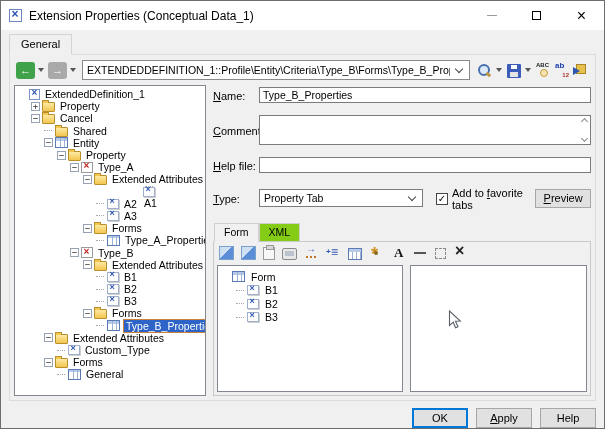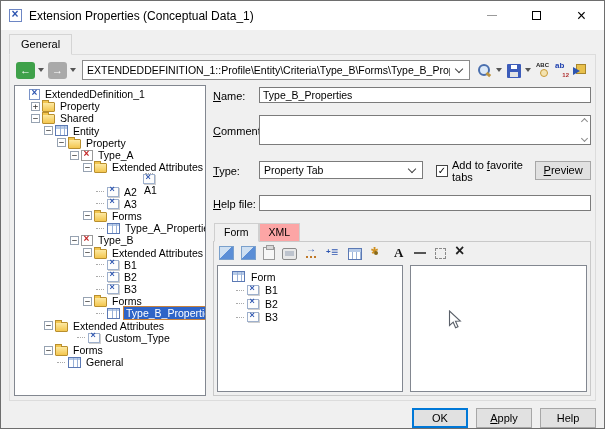--- a/index.html
+++ b/index.html
@@ -92,21 +92,21 @@
   .fselect .chev{ margin-left:auto; }
   .fav{ display:flex; align-items:center; margin-left:13px; font-size:11px; gap:4px; padding-top:2px;}
   .checkbox{ width:12px; height:12px; border:1px solid #444; background:#fff; font-size:10px; line-height:10px; text-align:center; flex:none;}
   .pbtn{ margin-left:auto; width:62px; height:19px; background:#e1e1e1; border:1px solid #a7a7a7; font-size:11px;
          display:flex; align-items:center; justify-content:center;}
 
   
   .editor{ flex:1; display:flex; flex-direction:column; min-height:0;}
   .etabs{ display:flex; padding-left:1px; position:relative; z-index:2;}
   .etab{ font-size:10.5px; padding:2px 9px 3px; background:#f0f0f0; border:1px solid #cfcfcf; border-bottom:1px solid #f0f0f0; margin-bottom:-1px;}
-  .etab.inactive{ border-bottom:none; margin-bottom:0; background:#fca5a5; }
+  .etab.inactive{ border-bottom:none; margin-bottom:0; background:#84cc16; }
   .ebody{ flex:1; border:1px solid #c9c9c9; padding:3px 3px; display:flex; flex-direction:column; min-height:0;}
   .ebar{ display:flex; gap:7px; align-items:center; padding:1px 2px 5px;}
   .fico{ width:15px; height:14px; position:relative; flex:none;}
   .fico-image,.fico-image-alt{ background:linear-gradient(135deg,#cfe0f2 0 45%,#5b8ed6 45% 100%); border:1px solid #7aa0cc;}
   .fico-clipboard{ border:1px solid #9a9a9a; background:#f7f7f7; width:12px; height:13px; margin-top:1px;}
   .fico-clipboard::before{ content:""; position:absolute; top:-3px; left:2px; width:6px; height:3px; background:#d8d8d8; border:1px solid #9a9a9a;}
   .fico-control{ border:1px solid #8a8a8a; background:#e8e8e8; border-radius:2px; height:12px; margin-top:1px;}
   .fico-control::before{ content:""; position:absolute; left:2px; right:2px; top:2px; bottom:3px; background:#bdc3cd;}
   .fico-insert-arrow::before{ content:"→"; position:absolute; top:-3px; left:2px; font-size:10px; font-weight:bold; color:#2d55b0;}
   .fico-insert-arrow::after{ content:""; position:absolute; bottom:2px; left:2px; width:10px; height:2px;
@@ -190,20 +190,25 @@
             <span class="tlabel">ExtendedDefinition_1</span>
           </div>
           <div class="trow" style="padding-left: 16px;">
             <span class="exp">+</span>
             <span class="ticon ico-folder"></span>
             <span class="tlabel">Property</span>
           </div>
           <div class="trow" style="padding-left: 16px;">
             <span class="exp">−</span>
             <span class="ticon ico-folder"></span>
+            <span class="tlabel">Cancel</span>
+          </div>
+          <div class="trow" style="padding-left: 29px;">
+            <span class="spacer stub"></span>
+            <span class="ticon ico-folder"></span>
             <span class="tlabel">Shared</span>
           </div>
           <div class="trow" style="padding-left: 29px;">
             <span class="exp">−</span>
             <span class="ticon ico-table"></span>
             <span class="tlabel">Entity</span>
           </div>
           <div class="trow" style="padding-left: 42px;">
             <span class="exp">−</span>
             <span class="ticon ico-folder"></span>
@@ -277,21 +282,21 @@
           <div class="trow" style="padding-left: 81px;">
             <span class="spacer stub"></span>
             <span class="ticon ico-form"></span>
             <span class="tlabel sel">Type_B_Properties</span>
           </div>
           <div class="trow" style="padding-left: 29px;">
             <span class="exp">−</span>
             <span class="ticon ico-folder"></span>
             <span class="tlabel">Extended Attributes</span>
           </div>
-          <div class="trow" style="padding-left: 42px; margin-left: 20px;">
+          <div class="trow" style="padding-left: 42px;">
             <span class="spacer stub"></span>
             <span class="ticon ico-attr"></span>
             <span class="tlabel">Custom_Type</span>
           </div>
           <div class="trow" style="padding-left: 29px;">
             <span class="exp">−</span>
             <span class="ticon ico-folder"></span>
             <span class="tlabel">Forms</span>
           </div>
           <div class="trow" style="padding-left: 42px;">
@@ -309,34 +314,34 @@
         <div class="frow">
           <span class="flabel"><u>C</u>omment:</span>
           <div class="fcomment">
             <div class="vscroll">
               <span class="arr-up"></span>
               <span class="arr-dn"></span>
             </div>
           </div>
         </div>
         <div class="frow">
+          <span class="flabel"><u>H</u>elp file:</span>
+          <input class="finput" value="" style="">
+        </div>
+        <div class="frow">
           <span class="flabel"><u>T</u>ype:</span>
           <div class="fselect">
             <span>Property Tab</span>
             <span class="chev"></span>
           </div>
           <div class="fav">
             <span class="checkbox">✓</span>
             <span>Add to <u>f</u>avorite tabs</span>
           </div>
           <div class="pbtn"><u>P</u>review</div>
-        </div>
-        <div class="frow">
-          <span class="flabel"><u>H</u>elp file:</span>
-          <input class="finput" value="" style="">
         </div>
 
         <div class="editor">
           <div class="etabs">
             <div class="etab">Form</div>
             <div class="etab inactive">XML</div>
           </div>
           <div class="ebody">
             <div class="ebar" id="editor-bar">
                 <span class="fico fico-image"></span>

